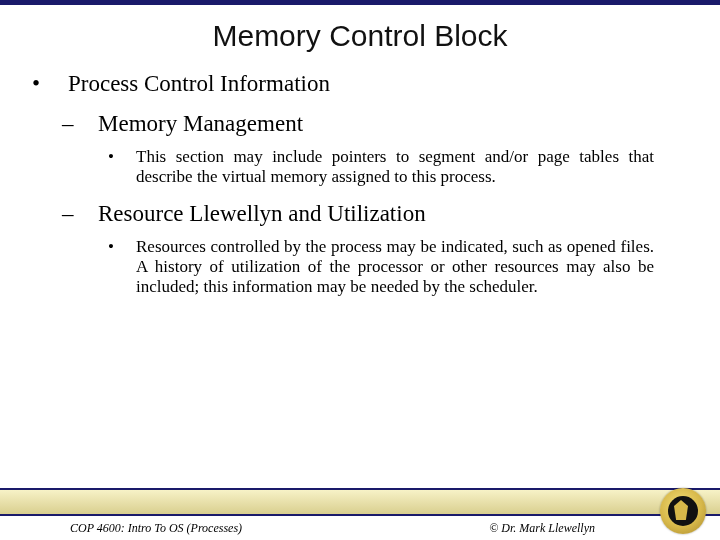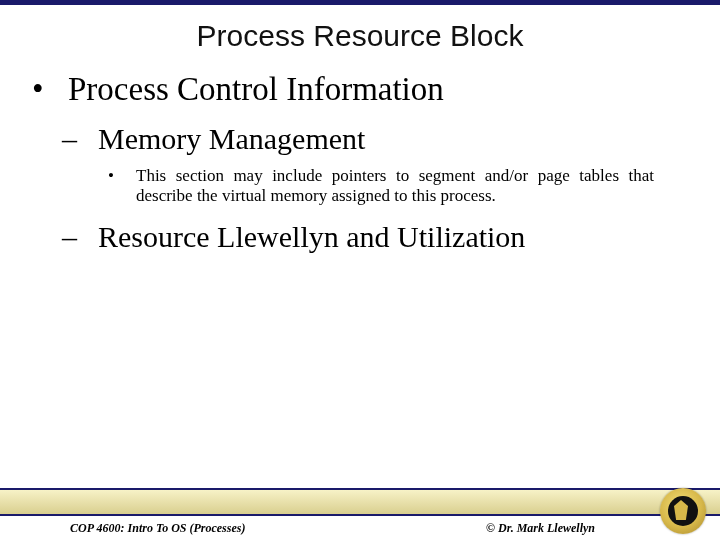--- a/index.html
+++ b/index.html
@@ -29,29 +29,29 @@
     margin-top: 14px;
     margin-bottom: 18px;
     font-weight: 400;
   }
   .content {
     flex: 1;
     padding: 0 40px 0 40px;
     color: #000;
   }
   .lvl1 {
-    font-size: 33px;
+    font-size: 23px;
     margin-left: 10px;
     text-indent: -18px;
     padding-left: 18px;
     margin-bottom: 14px;
   }
   .lvl1 .bullet { display: inline-block; width: 18px; }
   .lvl2 {
-    font-size: 30px;
+    font-size: 23px;
     margin-left: 40px;
     text-indent: -18px;
     padding-left: 18px;
     margin-bottom: 10px;
     margin-top: 6px;
   }
   .lvl2 .dash { display: inline-block; width: 18px; }
   .lvl3 {
     font-size: 17px;
     margin-left: 82px;
@@ -77,21 +77,21 @@
     background: linear-gradient(#f7f2c7, #d9cf8f);
   }
   .footer-text {
     position: absolute;
     left: 0; right: 0;
     top: 30px;
     height: 20px;
     display: flex;
     align-items: center;
     font-style: italic;
-    font-weight: bold;
+    font-weight: normal;
     font-size: 12px;
     color: #000;
   }
   .ft-left   { position: absolute; left: 70px; }
   .ft-center { width: 100%; text-align: center; }
   .ft-right  { position: absolute; right: 125px; text-align: right; }
   .logo {
     position: absolute;
     right: 14px;
     bottom: 6px;
@@ -119,37 +119,40 @@
     clip-path: polygon(50% 0, 100% 30%, 85% 100%, 15% 100%, 0 30%);
   }
 </style>
 </head>
 <body>
 
 <div class="top-rule"></div>
 
 <div class="slide">
 
-  <div class="title">Process Resource Block</div>
+  <div class="title">Memory Control Block</div>
 
   <div class="content">
 
     <div class="lvl1">
       <span class="bullet">•</span><span>Process Control Information</span>
     </div>
 
     <div class="lvl2">
       <span class="dash">–</span><span>Memory Management</span>
     </div>
     <div class="lvl3">
       <span class="bullet">•</span><span>This section may include pointers to segment and/or page tables that describe the virtual memory assigned to this process.</span>
     </div>
 
     <div class="lvl2">
       <span class="dash">–</span><span>Resource Llewellyn and Utilization</span>
+    </div>
+    <div class="lvl3">
+      <span class="bullet">•</span><span>Resources controlled by the process may be indicated, such as opened files. A history of utilization of the processor or other resources may also be included; this information may be needed by the scheduler.</span>
     </div>
 
   </div>
 
   <div class="footer-wrap">
     <div class="footer-band"></div>
     <div class="footer-text">
       <span class="ft-left">COP 4600: Intro To OS  (Processes)</span>
       <span class="ft-right">© Dr. Mark Llewellyn</span>
     </div>

